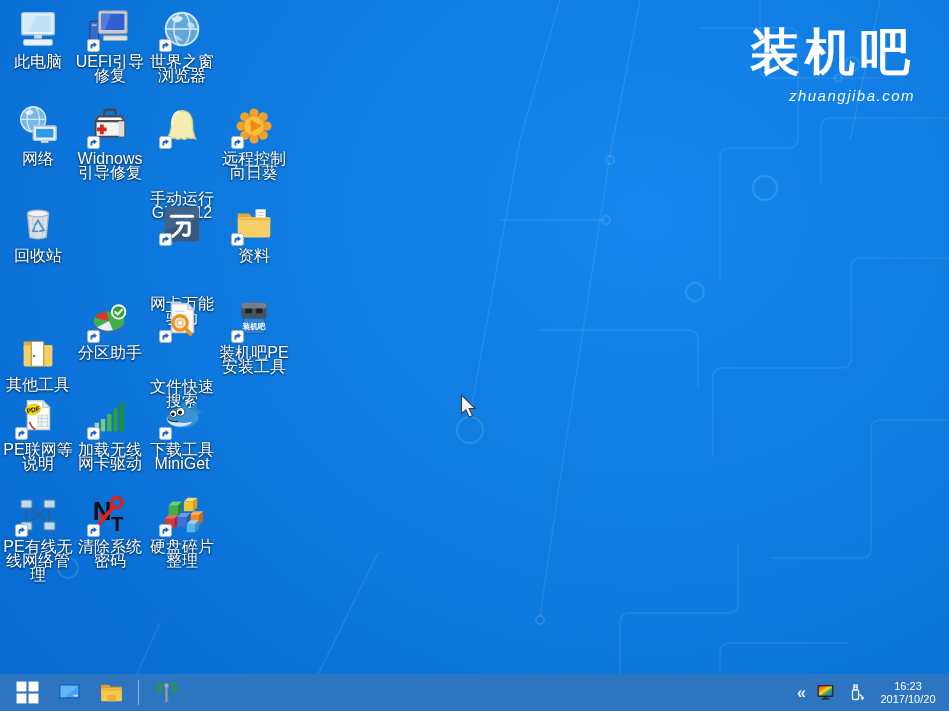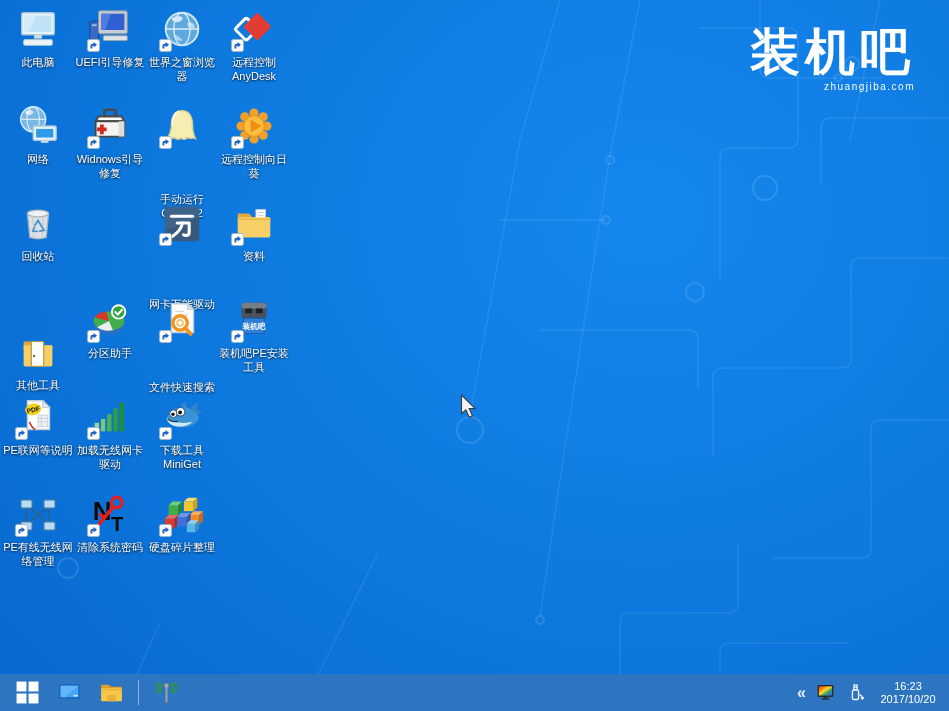--- a/index.html
+++ b/index.html
@@ -7,30 +7,30 @@
     position:relative;width:949px;height:711px;overflow:hidden;
     font-family:"Liberation Sans","DejaVu Sans",sans-serif;
     background:radial-gradient(ellipse 120% 140% at 68% 30%, #1587ee 0%, #0d78dd 42%, #0767cf 78%, #0a6cd4 100%);
     user-select:none;
   }
   
   .circuit{position:absolute;left:0;top:0;pointer-events:none;}
   
   .logo{position:absolute;top:26px;right:34px;text-align:right;color:#fff;}
   .logo-cn{font-size:50px;font-weight:bold;letter-spacing:5px;line-height:1.05;}
-  .logo-en{font-size:10px;letter-spacing:1.5px;margin-top:2px;opacity:.97;}
+  .logo-en{font-size:15px;letter-spacing:1.5px;margin-top:8px;opacity:.97;font-style:italic;}
   
   .icons-grid{position:absolute;left:2px;top:4px;display:grid;grid-template-columns:repeat(4,72px);grid-auto-rows:97px;}
   .icon-cell{display:flex;flex-direction:column;align-items:center;cursor:pointer;}
   .icon-art{position:relative;width:46px;height:46px;margin-top:3px;}
   .icon-art>svg{width:46px;height:46px;display:block;}
   .shortcut-badge{position:absolute;left:0;bottom:1px;width:13px;height:13px;}
   .shortcut-badge svg{width:13px;height:13px;display:block;}
   .icon-label{
-    margin-top:2px;font-size:11px;line-height:14px;color:#fff;text-align:center;
+    margin-top:2px;font-size:16px;line-height:14px;color:#fff;text-align:center;
     max-width:72px;word-break:break-word;overflow-wrap:anywhere;
     text-shadow:0 1px 2px rgba(0,0,0,.70), 0 0 3px rgba(0,0,0,.35);
   }
   
   .taskbar{
     position:absolute;left:0;right:0;bottom:0;height:37px;background:#2e75c1;
     display:flex;align-items:center;justify-content:space-between;
     padding:0 6px;box-sizing:border-box;
   }
   .tb-left{display:flex;align-items:center;height:100%;}
@@ -113,33 +113,20 @@
             <use href="#sym-browser"></use>
           </svg>
           <div class="shortcut-badge">
             <svg viewBox="0 0 13 13">
               <use href="#sym-shortcut"></use>
             </svg>
           </div>
         </div>
         <div class="icon-label">世界之窗浏览器</div>
       </div>
-      <div class="icon-cell" style="grid-row-start: 1; grid-column-start: 4;">
-        <div class="icon-art">
-          <svg viewBox="0 0 48 48" aria-hidden="true">
-            <use href="#sym-anydesk"></use>
-          </svg>
-          <div class="shortcut-badge">
-            <svg viewBox="0 0 13 13">
-              <use href="#sym-shortcut"></use>
-            </svg>
-          </div>
-        </div>
-        <div class="icon-label">远程控制AnyDesk</div>
-      </div>
       <div class="icon-cell" style="grid-row-start: 2; grid-column-start: 1;">
         <div class="icon-art">
           <svg viewBox="0 0 48 48" aria-hidden="true">
             <use href="#sym-network"></use>
           </svg>
         </div>
         <div class="icon-label">网络</div>
       </div>
       <div class="icon-cell" style="grid-row-start: 2; grid-column-start: 2;">
         <div class="icon-art">

